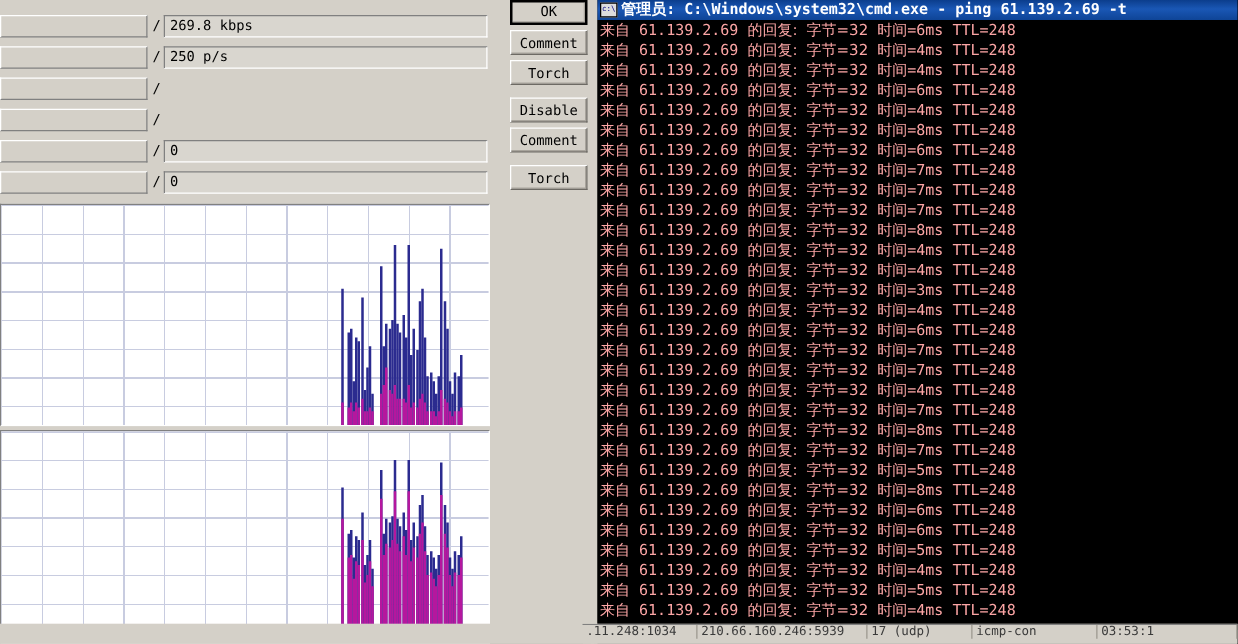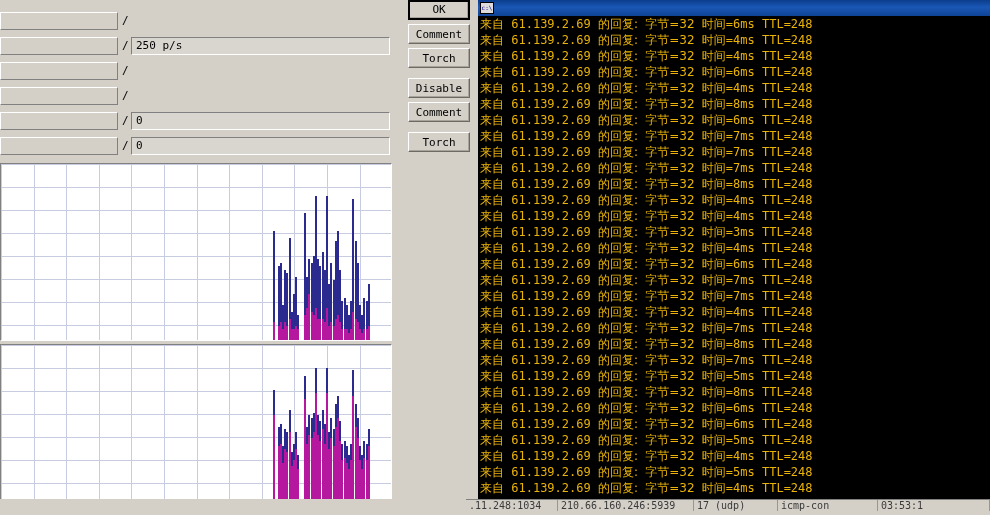--- a/index.html
+++ b/index.html
@@ -64,21 +64,21 @@
        background:#dcdcdc;border:1px solid #000;box-sizing:border-box;
        font-size:6px;color:#00007f;line-height:10px;text-align:center;
        font-family:"DejaVu Sans Mono","Liberation Mono",monospace;overflow:hidden;}
   #cmd-title{position:absolute;left:19px;top:0;height:16px;line-height:15px;
        color:#ffffff;font-size:12px;font-weight:bold;
        font-family:"DejaVu Sans Mono","Liberation Mono",monospace;
        white-space:nowrap;}
   #cmd-body{position:absolute;left:0;top:16px;width:512px;height:483px;
        background:#000000;overflow:hidden;}
   .cmd-line{position:absolute;left:2px;height:16px;line-height:16px;
-       color:#eab308;font-size:12px;white-space:nowrap;
+       color:#fca5a5;font-size:12px;white-space:nowrap;
        font-family:"DejaVu Sans Mono","Liberation Mono",monospace;text-align:center;}
   .cmd-line .seg{display:inline-block;}
   .cmd-cjk{font-family:"DejaVu Sans","Liberation Sans",sans-serif;
        font-size:12px;letter-spacing:0;}
 
   
   #status-strip{position:absolute;left:0;top:499px;width:990px;height:16px;
        background:#d4d0c8;overflow:hidden;}
   #status-left-pad{position:absolute;left:0;top:0;width:466px;height:16px;background:#d4d0c8;}
   #status-black{position:absolute;left:478px;top:0;width:512px;height:5px;background:#000;}
@@ -96,20 +96,21 @@
 
 <div id="winbox-dialog">
 
   <div id="dialog-top-edge"></div>
   <div id="dialog-sep"></div>
 
   <div id="dialog-fields">
       <div class="field-row" style="top: 12px;">
         <div class="field-left"></div>
         <div class="field-slash">/</div>
+        <div class="field-right">269.8 kbps</div>
       </div>
       <div class="field-row" style="top: 37px;">
         <div class="field-left"></div>
         <div class="field-slash">/</div>
         <div class="field-right">250 p/s</div>
       </div>
       <div class="field-row" style="top: 62px;">
         <div class="field-left"></div>
         <div class="field-slash">/</div>
       </div>
@@ -479,20 +480,21 @@
       <button class="dlg-button">Comment</button>
       <button class="dlg-button btn-gap">Torch</button>
     </div>
 </div>
 
 <div id="divider-vert"></div>
 
 <div id="cmd-window">
   <div id="cmd-titlebar">
     <div id="cmd-icon">c:\</div>
+    <div id="cmd-title">管理员: C:\Windows\system32\cmd.exe - ping  61.139.2.69 -t</div>
   </div>
   <div id="cmd-body">
       <div class="cmd-line" style="top: 0px;"><span class="seg cmd-cjk">来自</span><span class="seg">&nbsp;</span><span class="seg">61.139.2.69</span><span class="seg">&nbsp;</span><span class="seg cmd-cjk">的回复:</span><span class="seg">&nbsp;</span><span class="seg cmd-cjk">字节=32</span><span class="seg">&nbsp;</span><span class="seg cmd-cjk">时间</span><span class="seg">=</span><span class="seg">6ms</span><span class="seg">&nbsp;</span><span class="seg">TTL=248</span></div>
       <div class="cmd-line" style="top: 16px;"><span class="seg cmd-cjk">来自</span><span class="seg">&nbsp;</span><span class="seg">61.139.2.69</span><span class="seg">&nbsp;</span><span class="seg cmd-cjk">的回复:</span><span class="seg">&nbsp;</span><span class="seg cmd-cjk">字节=32</span><span class="seg">&nbsp;</span><span class="seg cmd-cjk">时间</span><span class="seg">=</span><span class="seg">4ms</span><span class="seg">&nbsp;</span><span class="seg">TTL=248</span></div>
       <div class="cmd-line" style="top: 32px;"><span class="seg cmd-cjk">来自</span><span class="seg">&nbsp;</span><span class="seg">61.139.2.69</span><span class="seg">&nbsp;</span><span class="seg cmd-cjk">的回复:</span><span class="seg">&nbsp;</span><span class="seg cmd-cjk">字节=32</span><span class="seg">&nbsp;</span><span class="seg cmd-cjk">时间</span><span class="seg">=</span><span class="seg">4ms</span><span class="seg">&nbsp;</span><span class="seg">TTL=248</span></div>
       <div class="cmd-line" style="top: 48px;"><span class="seg cmd-cjk">来自</span><span class="seg">&nbsp;</span><span class="seg">61.139.2.69</span><span class="seg">&nbsp;</span><span class="seg cmd-cjk">的回复:</span><span class="seg">&nbsp;</span><span class="seg cmd-cjk">字节=32</span><span class="seg">&nbsp;</span><span class="seg cmd-cjk">时间</span><span class="seg">=</span><span class="seg">6ms</span><span class="seg">&nbsp;</span><span class="seg">TTL=248</span></div>
       <div class="cmd-line" style="top: 64px;"><span class="seg cmd-cjk">来自</span><span class="seg">&nbsp;</span><span class="seg">61.139.2.69</span><span class="seg">&nbsp;</span><span class="seg cmd-cjk">的回复:</span><span class="seg">&nbsp;</span><span class="seg cmd-cjk">字节=32</span><span class="seg">&nbsp;</span><span class="seg cmd-cjk">时间</span><span class="seg">=</span><span class="seg">4ms</span><span class="seg">&nbsp;</span><span class="seg">TTL=248</span></div>
       <div class="cmd-line" style="top: 80px;"><span class="seg cmd-cjk">来自</span><span class="seg">&nbsp;</span><span class="seg">61.139.2.69</span><span class="seg">&nbsp;</span><span class="seg cmd-cjk">的回复:</span><span class="seg">&nbsp;</span><span class="seg cmd-cjk">字节=32</span><span class="seg">&nbsp;</span><span class="seg cmd-cjk">时间</span><span class="seg">=</span><span class="seg">8ms</span><span class="seg">&nbsp;</span><span class="seg">TTL=248</span></div>
       <div class="cmd-line" style="top: 96px;"><span class="seg cmd-cjk">来自</span><span class="seg">&nbsp;</span><span class="seg">61.139.2.69</span><span class="seg">&nbsp;</span><span class="seg cmd-cjk">的回复:</span><span class="seg">&nbsp;</span><span class="seg cmd-cjk">字节=32</span><span class="seg">&nbsp;</span><span class="seg cmd-cjk">时间</span><span class="seg">=</span><span class="seg">6ms</span><span class="seg">&nbsp;</span><span class="seg">TTL=248</span></div>
       <div class="cmd-line" style="top: 112px;"><span class="seg cmd-cjk">来自</span><span class="seg">&nbsp;</span><span class="seg">61.139.2.69</span><span class="seg">&nbsp;</span><span class="seg cmd-cjk">的回复:</span><span class="seg">&nbsp;</span><span class="seg cmd-cjk">字节=32</span><span class="seg">&nbsp;</span><span class="seg cmd-cjk">时间</span><span class="seg">=</span><span class="seg">7ms</span><span class="seg">&nbsp;</span><span class="seg">TTL=248</span></div>

